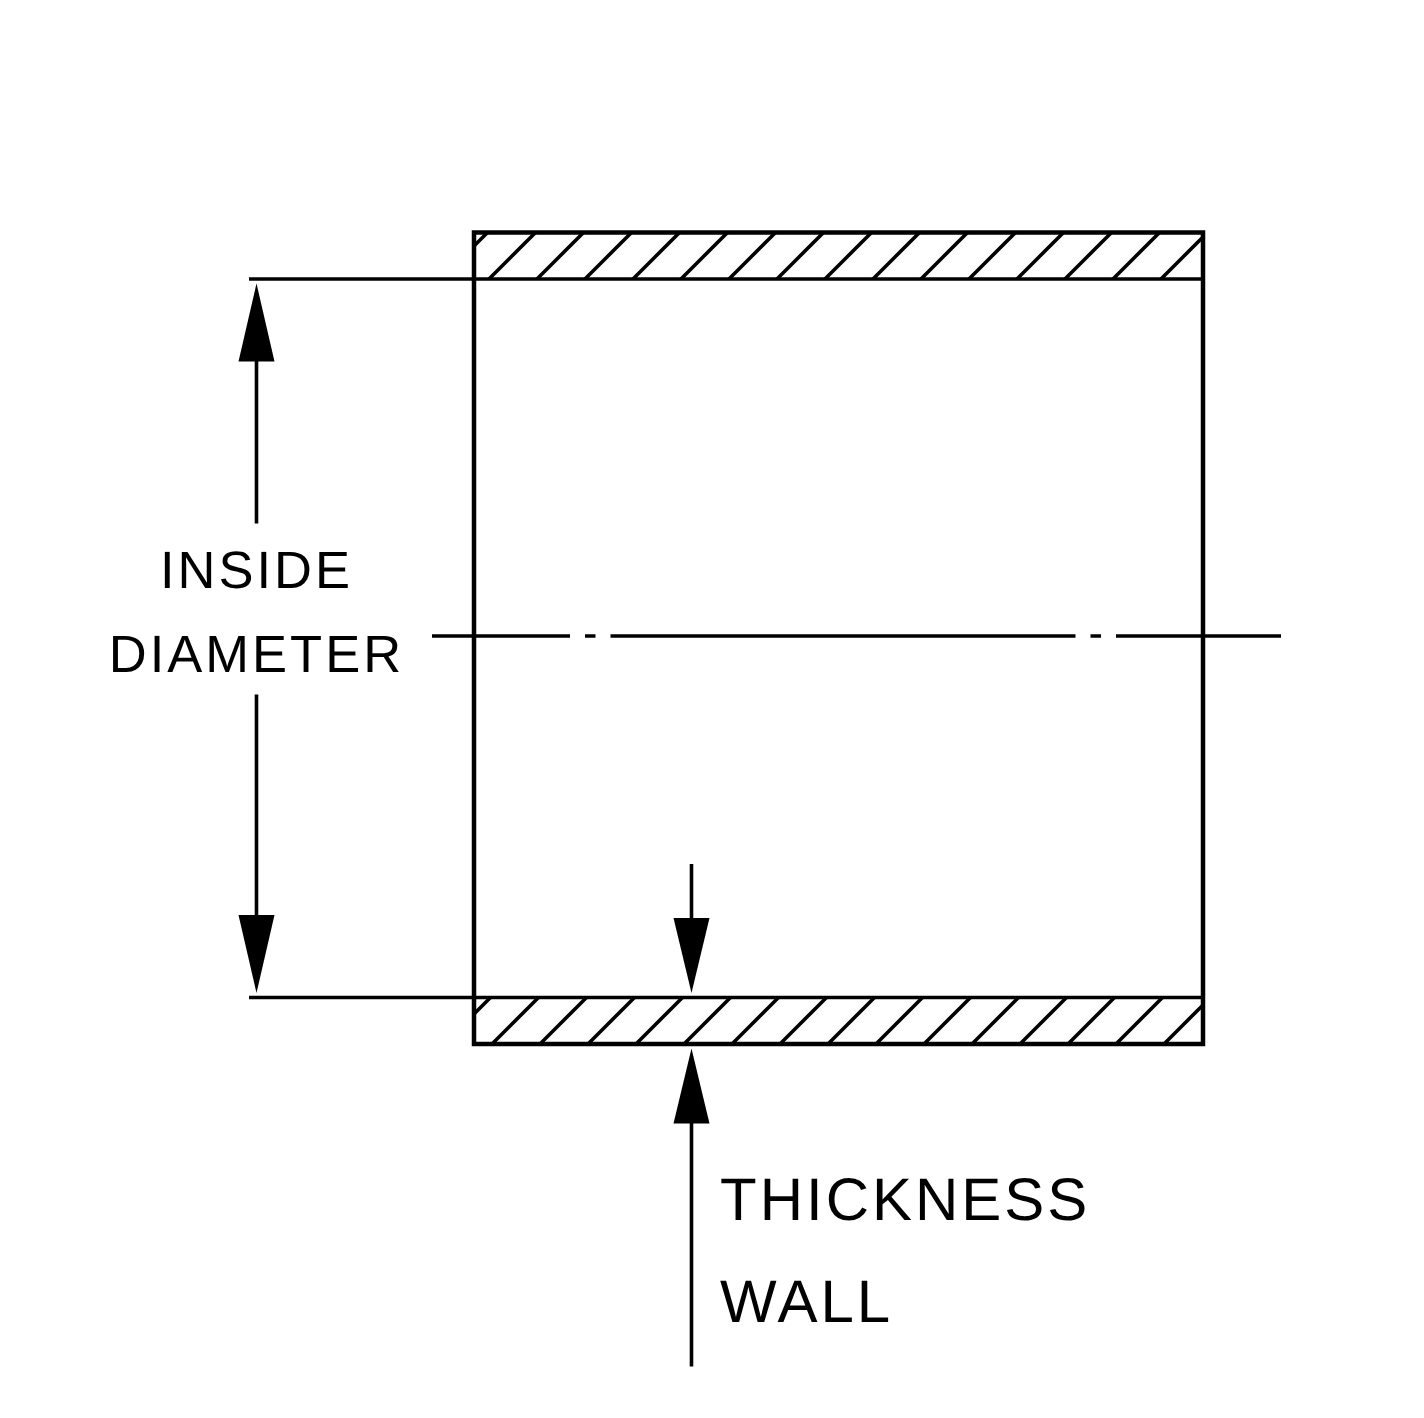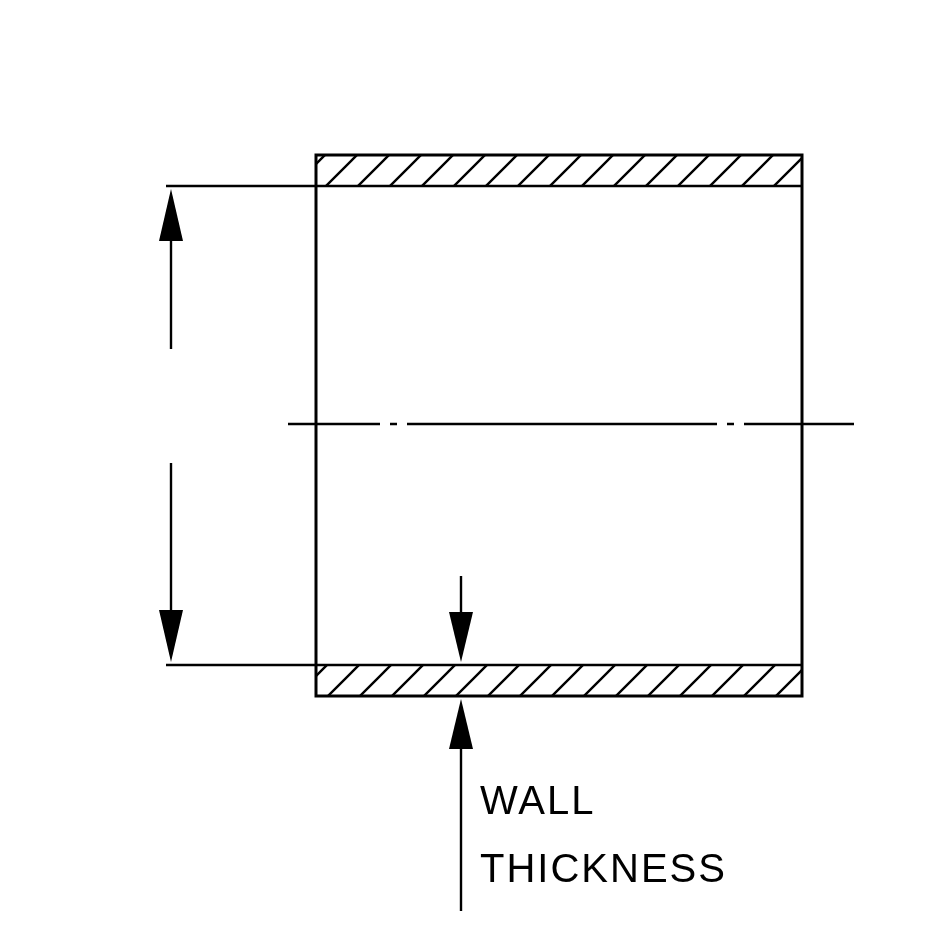--- a/index.html
+++ b/index.html
@@ -78,19 +78,23 @@
     <line x1="171" y1="239" x2="171" y2="349" stroke="currentColor" stroke-width="2.4"></line>
     <line x1="171" y1="463" x2="171" y2="614" stroke="currentColor" stroke-width="2.4"></line>
     <polygon points="171,662 159,610 183,610" fill="currentColor" stroke="none"></polygon>
 
     <line x1="461" y1="576" x2="461" y2="618" stroke="currentColor" stroke-width="2.4"></line>
     <polygon points="461,662 449,612 473,612" fill="currentColor" stroke="none"></polygon>
     <polygon points="461,699 449,749 473,749" fill="currentColor" stroke="none"></polygon>
     <line x1="461" y1="747" x2="461" y2="911" stroke="currentColor" stroke-width="2.4"></line>
   </svg>
 
+  <div class="label label-inside-diameter">
+    <div>INSIDE</div>
+    <div>DIAMETER</div>
+  </div>
 
   <div class="label label-wall-thickness">
+    <div>THICKNESS</div>
     <div>WALL</div>
-    <div>THICKNESS</div>
   </div>
 
 </div>
 
 </body></html>

